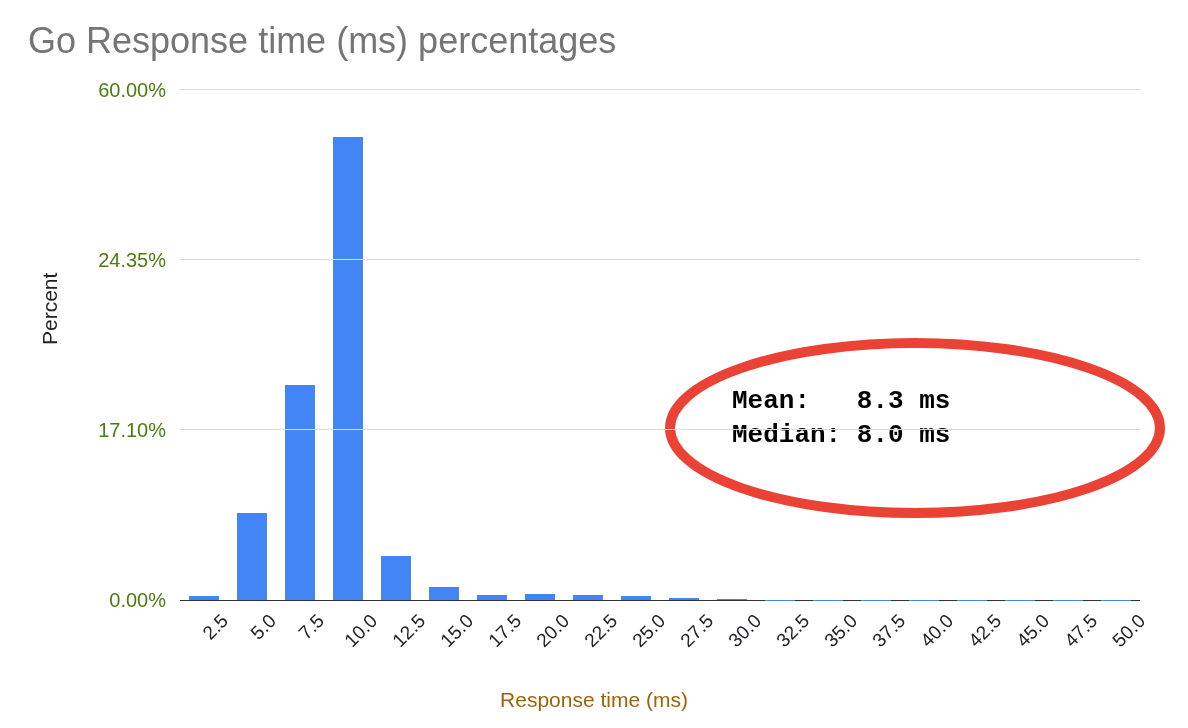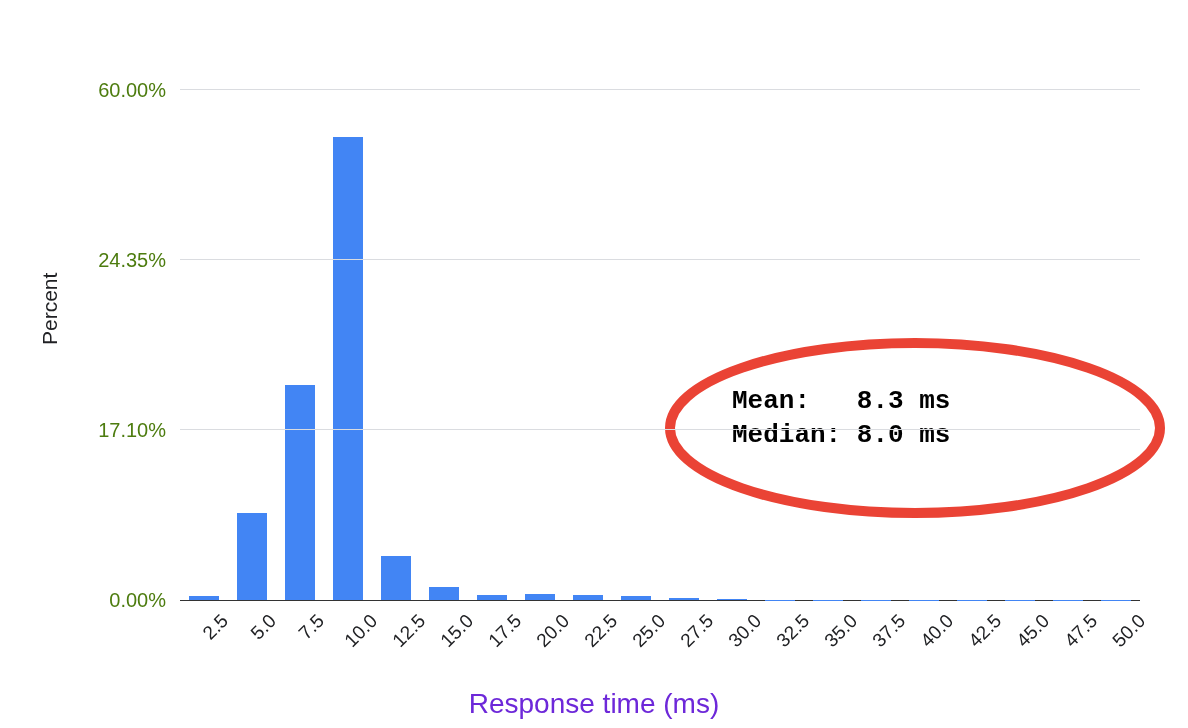--- a/index.html
+++ b/index.html
@@ -87,22 +87,22 @@
     transform-origin: right top;
     font-size: 19px;
     color: #202124;
     white-space: nowrap;
   }
   .x-axis-title {
     position: absolute;
     left: 50%;
     transform: translateX(-50%);
     top: 688px;
-    font-size: 28px;
-    color: #6d28d9;
+    font-size: 21px;
+    color: #a16207;
   }
   .y-axis-title {
     position: absolute;
     left: 38px;
     top: 345px;
     transform: rotate(-90deg);
     transform-origin: left top;
     font-size: 21px;
     color: #202124;
   }
@@ -129,20 +129,21 @@
     line-height: 1.3;
     white-space: pre;
     color: #000;
   }
 </style>
 </head>
 <body>
 
 <div class="chart-wrap">
 
+  <div class="chart-title">Go Response time (ms) percentages</div>
 
   <div class="plot-area">
 
     <div class="bars" id="bars">
         <div class="bar-slot">
           <div class="bar" style="height: 0.833333%;"></div>
         </div>
         <div class="bar-slot">
           <div class="bar" style="height: 17%;"></div>
         </div>

